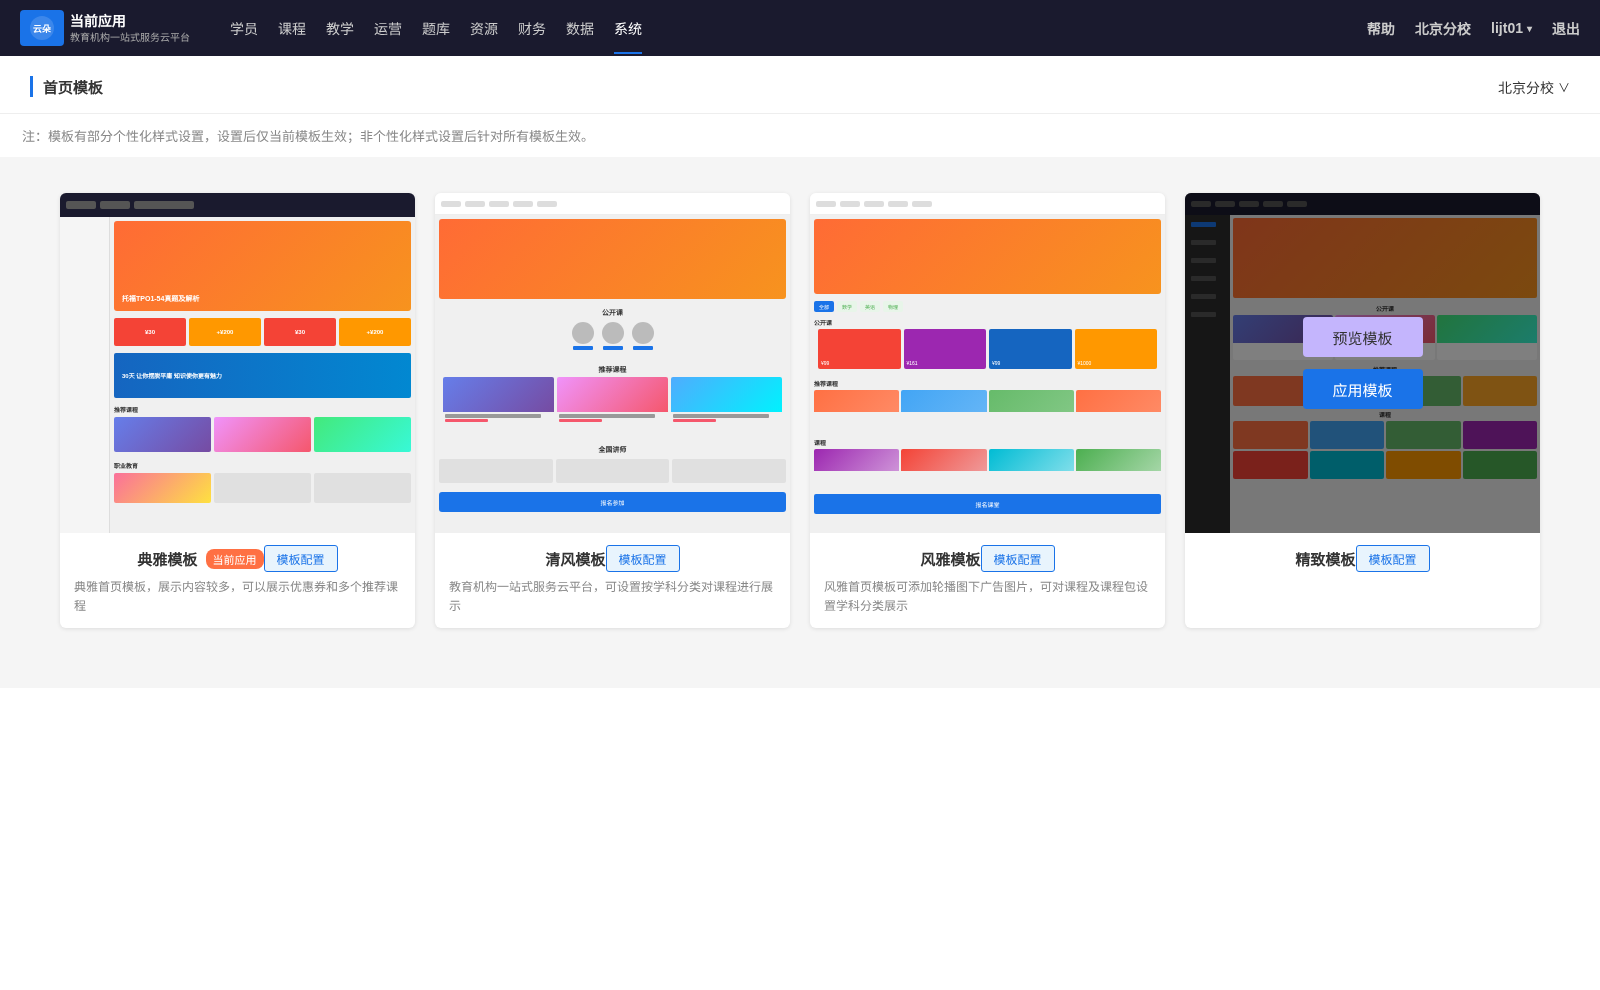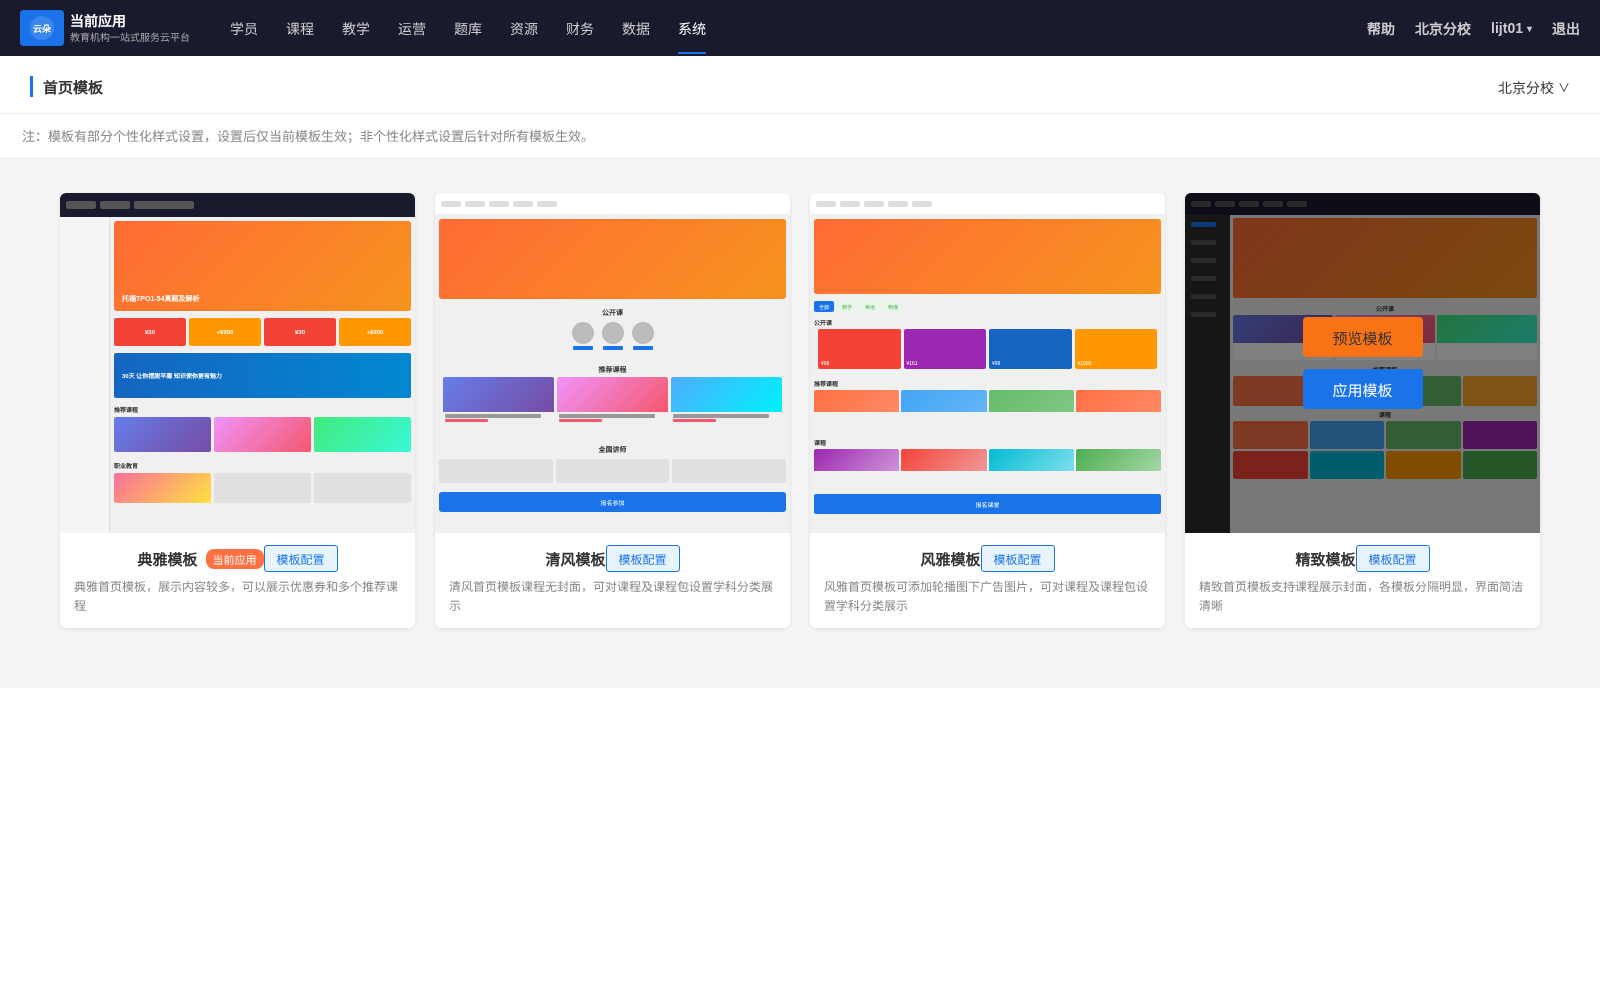--- a/index.html
+++ b/index.html
@@ -29,21 +29,21 @@
       align-items: center;
       justify-content: center;
       color: white;
       font-size: 10px;
       font-weight: bold;
       margin-right: 6px;
     }
     .brand-text { color: white; font-size: 12px; line-height: 1.3; }
     .brand-text .main { font-size: 14px; font-weight: bold; }
     .brand-text .sub { font-size: 10px; color: #aaa; }
-    .nav-items { display: flex; gap: 28px; flex: 1; }
+    .nav-items { display: flex; gap: 20px; flex: 1; }
     .nav-item {
       color: #ccc;
       cursor: pointer;
       font-size: 14px;
       padding: 4px 0;
       position: relative;
     }
     .nav-item.active { color: white; }
     .nav-item.active::after {
       content: '';
@@ -159,21 +159,21 @@
       height: 40px;
       border-radius: 4px;
       display: flex;
       align-items: center;
       justify-content: center;
       font-size: 15px;
       font-weight: 500;
       cursor: pointer;
     }
     .overlay-btn.preview {
-      background: #f97316;
+      background: #c4b5fd;
       color: #333;
       border: none;
     }
     .overlay-btn.apply {
       background: #1a73e8;
       color: white;
       border: none;
     }
 
     
@@ -533,21 +533,21 @@
             </div>
           </div>
         </div>
         <div class="template-footer">
           <div class="template-name-row">
             <div class="template-name-group">
               <span class="template-name">清风模板</span>
             </div>
             <button class="config-btn">模板配置</button>
           </div>
-          <div class="template-desc">清风首页模板课程无封面，可对课程及课程包设置学科分类展示</div>
+          <div class="template-desc">教育机构一站式服务云平台，可设置按学科分类对课程进行展示</div>
         </div>
       </div>
 
       <div class="template-card">
         <div class="template-preview">
           <div class="mock-screenshot mock-fengya">
             <div class="mock-nav2">
                 <span></span>
                 <span></span>
                 <span></span>
@@ -708,19 +708,18 @@
             <button class="overlay-btn apply">应用模板</button>
           </div>
         </div>
         <div class="template-footer">
           <div class="template-name-row">
             <div class="template-name-group">
               <span class="template-name">精致模板</span>
             </div>
             <button class="config-btn">模板配置</button>
           </div>
-          <div class="template-desc">精致首页模板支持课程展示封面，各模板分隔明显，界面简洁清晰</div>
         </div>
       </div>
 
     </div>
   </div>
 </div>
 
 </body></html>

